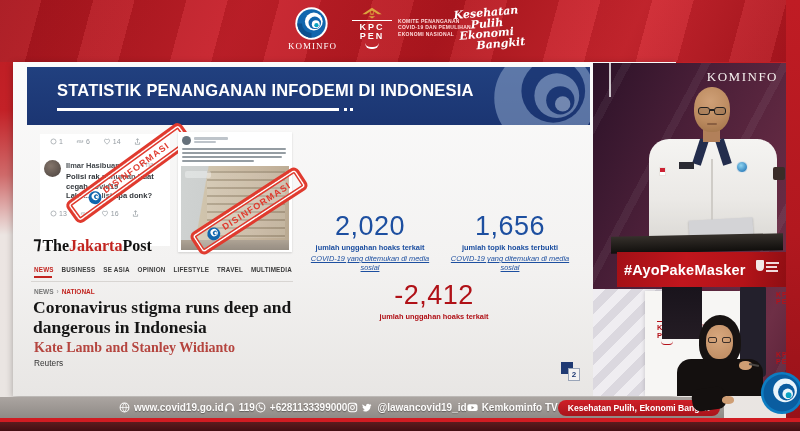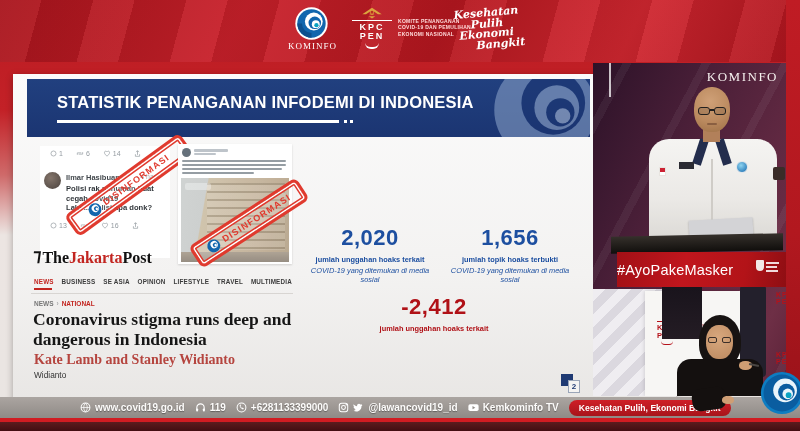--- a/index.html
+++ b/index.html
@@ -24,21 +24,21 @@
   .kpc-chevron{width:14px;height:6px;margin:2px auto 0;border-bottom:2px solid #fff;border-radius:0 0 7px 7px;}
   .kpc-org{color:#ffd9d9;font-size:5px;line-height:6.5px;letter-spacing:.3px;font-weight:bold;}
   .tagline{position:absolute;left:455px;top:8px;color:#fff;z-index:2;
     font-family:"DejaVu Serif",serif;font-style:italic;font-weight:bold;
     font-size:11px;line-height:10.5px;transform:rotate(-5deg);}
   .tagline .t2{margin-left:16px;} .tagline .t3{margin-left:4px;} .tagline .t4{margin-left:20px;}
 
   
   .slide{position:absolute;left:13px;top:62px;width:663px;height:334px;
     background:linear-gradient(180deg,#fbfbfb 0%,#f3f2f1 60%,#e8e6e4 100%);
-    box-shadow:0 2px 7px rgba(0,0,0,.3);margin-top:12px;}
+    box-shadow:0 2px 7px rgba(0,0,0,.3);}
   .slide-header{position:absolute;left:14px;top:5px;width:563px;height:58px;overflow:hidden;
     background:linear-gradient(180deg,#21407f,#1b3572);}
   .slide-title{position:absolute;left:30px;top:14px;color:#fff;font-weight:bold;font-size:16.5px;letter-spacing:.2px;}
   .slide-underline{position:absolute;left:30px;top:41px;width:282px;height:3px;background:#fff;}
   .slide-header .dot{position:absolute;top:41px;width:3px;height:3px;background:#fff;}
   .slide-header .d1{left:317px;} .slide-header .d2{left:323px;}
   .header-swirl{position:absolute;right:-14px;top:-28px;width:118px;height:118px;opacity:.55;}
 
   
   .tweet-card{position:absolute;left:27px;top:72px;width:130px;height:112px;background:#fff;}
@@ -88,23 +88,23 @@
   .jp-headline{position:absolute;left:20px;top:236px;width:260px;margin:0;
     font-family:"Liberation Serif",serif;font-size:17.5px;line-height:19.5px;color:#161616;font-weight:bold;}
   .jp-byline{position:absolute;left:21px;top:278px;font-size:14px;font-weight:bold;color:#b5453f;font-family:Liberation Serif, serif;}
   .jp-agency{position:absolute;left:21px;top:296px;font-size:8.3px;color:#333;}
 
   
   .para{position:absolute;left:305px;top:86px;width:263px;margin:0;
     color:#1b54b6;font-weight:bold;font-size:9.7px;line-height:14.5px;text-align:justify;}
   .para-note{font-weight:normal;font-style:italic;font-size:7.5px;color:#53719f;}
   .stat{position:absolute;text-align:center;}
-  .stat .value{font-size:22px;font-weight:bold;letter-spacing:.5px;line-height:28px;}
+  .stat .value{font-size:27px;font-weight:normal;letter-spacing:.5px;line-height:28px;}
   .stat .c1{font-size:7.4px;font-weight:bold;margin-top:3px;}
-  .stat .c2{font-size:7.4px;font-style:italic;margin-top:3px;line-height:8.5px;text-decoration-thickness:.5px;}
+  .stat .c2{font-size:7.4px;font-style:italic;margin-top:3px;line-height:8.5px;text-decoration:underline;text-decoration-thickness:.5px;}
   .stat-a{left:290px;top:150px;width:134px;color:#1d4fa0;}
   .stat-b{left:430px;top:150px;width:134px;color:#1d4fa0;}
   .stat-c{left:338px;top:219px;width:166px;color:#b01117;}
   .stat-a .value,.stat-b .value{color:#1d4fa0;} .stat-c .value{color:#b01117;}
   .page-ind{position:absolute;left:548px;top:300px;width:22px;height:20px;}
   .page-ind .sq1{position:absolute;left:0;top:0;width:12px;height:12px;background:#1f3a73;}
   .page-ind .sq2{position:absolute;left:7px;top:6px;width:12px;height:13px;background:#f4f3f2;border:1px solid #9aa5b8;
     color:#1f3a73;font-size:8px;font-weight:bold;text-align:center;line-height:12px;}
 
   
@@ -135,21 +135,21 @@
   .sp-nametag{position:absolute;left:86px;top:99px;width:15px;height:7px;background:#2b2b33;}
   .sp-flag{position:absolute;left:66px;top:104px;width:7px;height:9px;border:1px solid #e8e4e0;
     background:linear-gradient(180deg,#c23 0 50%,#fff 50% 100%);}
   .sp-emblem{position:absolute;left:180px;top:104px;width:12px;height:13px;background:#3a2c28;border-radius:2px;}
   .sp-paper{position:absolute;left:96px;top:156px;width:64px;height:18px;background:#d3d3d6;transform:rotate(-3deg);box-shadow:0 1px 2px rgba(0,0,0,.25);}
   
   .pod-top{position:absolute;left:18px;top:172px;width:172px;height:17px;
     background:linear-gradient(180deg,#35302b,#100e0c);transform:skewY(-1.2deg);}
   .pod-banner{position:absolute;left:24px;top:189px;width:169px;height:35px;display:flex;align-items:center;
     background:linear-gradient(100deg,#a31016 0%,#c0161d 40%,#b31318 75%,#8e0e13 100%);}
-  .pod-hashtag{color:#fff;font-weight:normal;font-size:14.5px;letter-spacing:.2px;white-space:nowrap;}
+  .pod-hashtag{color:#fff;font-weight:bold;font-size:14.5px;letter-spacing:.2px;padding-left:7px;white-space:nowrap;}
   .pod-emblem{position:absolute;right:6px;top:7px;width:24px;height:20px;}
   .pod-emblem .shield{position:absolute;left:0;top:1px;width:8px;height:11px;background:#f2e9e7;border-radius:1px 1px 4px 4px;}
   .pod-emblem .tl{position:absolute;left:10px;background:rgba(255,255,255,.85);height:1.5px;width:13px;}
   .pod-emblem .tl.a{top:3px;} .pod-emblem .tl.b{top:7px;width:11px;} .pod-emblem .tl.c{top:11px;width:12px;}
   .pod-stand{position:absolute;left:69px;top:224px;width:40px;height:52px;background:linear-gradient(180deg,#19141c,#241c24);}
   .sp-legs{position:absolute;left:147px;top:222px;width:26px;height:92px;background:#23202c;border-radius:4px;}
   
   .wall-left{position:absolute;left:0;top:226px;width:90px;height:107px;
     background:repeating-linear-gradient(135deg,#efedf1 0 9px,#dbd8df 9px 18px);}
   .wall-card{position:absolute;left:52px;top:228px;width:112px;height:105px;background:#f7f6f4;box-shadow:0 0 4px rgba(0,0,0,.18);}
@@ -171,22 +171,22 @@
   .in-glasses i.l{left:0;} .in-glasses i.r{right:0;}
   .in-body{position:absolute;left:84px;top:296px;width:86px;height:37px;border-radius:14px 14px 0 0;background:#14100f;}
   .in-hand{position:absolute;left:146px;top:298px;width:13px;height:9px;border-radius:45%;background:#cf9e74;}
   .in-pen{position:absolute;left:156px;top:301px;width:10px;height:1.8px;background:#494542;transform:rotate(12deg);}
 
   
   .right-stripe{position:absolute;left:786px;top:0;width:14px;height:422px;
     background:linear-gradient(180deg,#c01c24 0%,#b2181f 55%,#971219 100%);}
 
   
-  .bottom-bar{position:absolute;left:0;top:397px;width:800px;height:21px;display:flex;align-items:center;
-    padding-left:80px;gap:10px;background:linear-gradient(180deg,#aba5a1,#8f8a86);}
+  .bottom-bar{position:absolute;left:0;top:397px;width:724px;height:21px;display:flex;align-items:center;
+    padding-left:119px;background:linear-gradient(180deg,#aba5a1,#8f8a86);}
   .fitem{display:flex;align-items:center;gap:4px;color:#fdfcfb;font-size:10px;font-weight:bold;
     text-shadow:0 1px 1px rgba(0,0,0,.35);white-space:nowrap;}
   .fitem svg{width:11px;height:11px;display:block;}
   .fpill{background:linear-gradient(180deg,#cf1f27,#a8141b);color:#fff;font-size:8.6px;font-weight:bold;
     padding:3px 10px;border-radius:9px;white-space:nowrap;text-shadow:none;}
   .red-line{position:absolute;left:0;top:418px;width:800px;height:4px;background:#d01c22;}
   .bottom-strip{position:absolute;left:0;top:422px;width:800px;height:9px;
     background:linear-gradient(180deg,#5c1b1e,#420e12);}
   
   .arm-over{position:absolute;left:692px;top:388px;width:34px;height:22px;background:#14100f;border-radius:8px;transform:rotate(-8deg);z-index:6;}
@@ -360,21 +360,21 @@
       <span>TRAVEL</span>
       <span>MULTIMEDIA</span>
     </nav>
     <div class="jp-nav-underline"></div>
     <div class="jp-divider"></div>
     <div class="jp-breadcrumb">
       <span>NEWS</span><span class="sep">›</span><span class="sub">NATIONAL</span>
     </div>
     <h1 class="jp-headline">Coronavirus stigma runs deep and dangerous in Indonesia</h1>
     <div class="jp-byline">Kate Lamb and Stanley Widianto</div>
-    <div class="jp-agency">Widianto</div>
+    <div class="jp-agency">Reuters</div>
 
     <div class="stat stat-a">
       <div class="value">2,020</div>
       <div class="c1">jumlah unggahan hoaks terkait</div>
       <div class="c2">COVID-19 yang ditemukan di media sosial</div>
     </div>
     <div class="stat stat-b">
       <div class="value">1,656</div>
       <div class="c1">jumlah topik hoaks terbukti</div>
       <div class="c2">COVID-19 yang ditemukan di media sosial</div>

